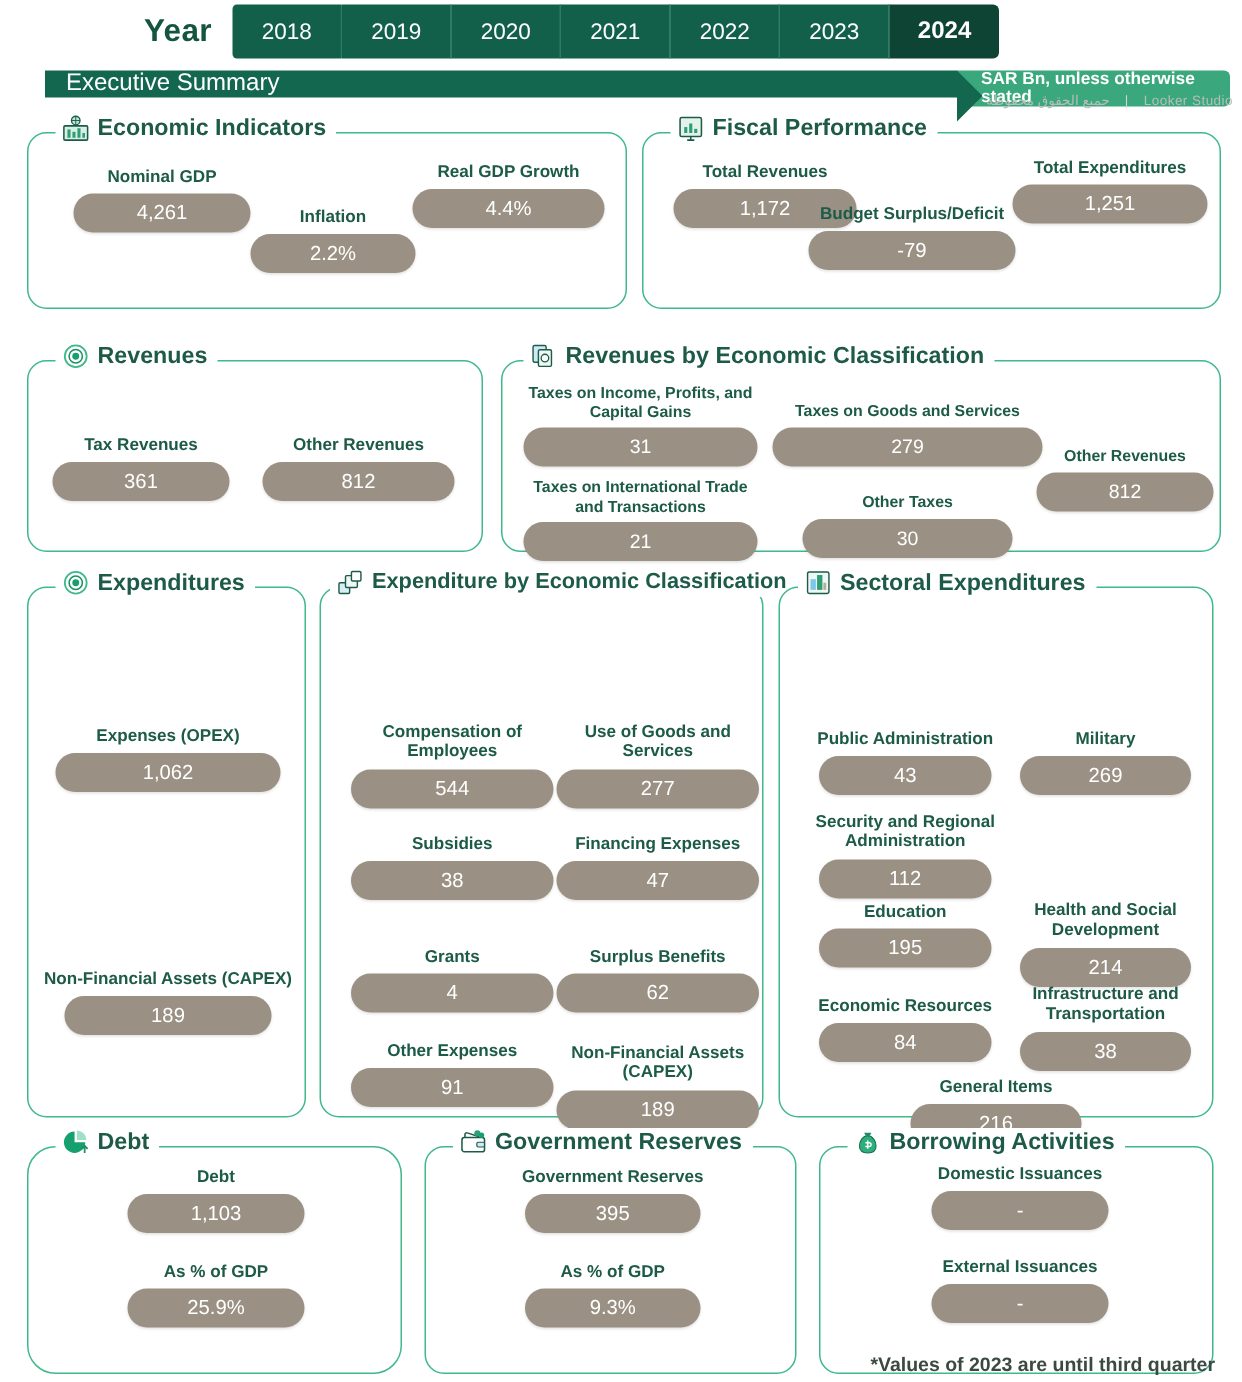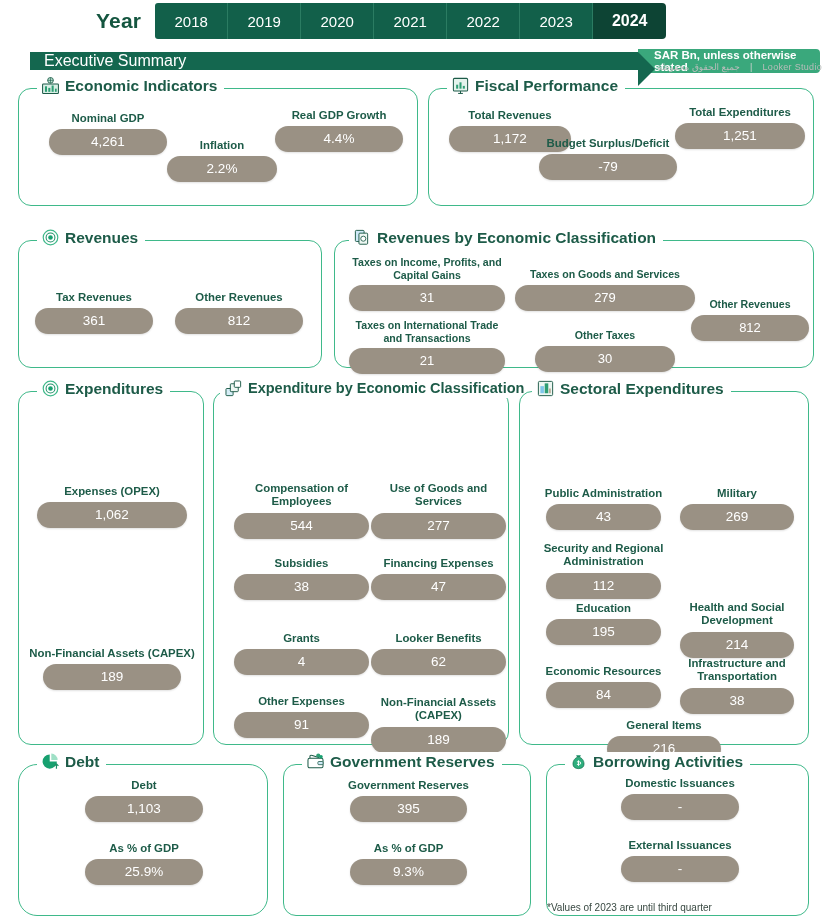--- a/index.html
+++ b/index.html
@@ -46,21 +46,21 @@
     font-weight: bold;
     font-size: 16px;
   }
 
   
   .banner-wrap {
     margin: 5px 8px 0 14px;
     height: 28px;
     position: relative;
     display: flex;
-    align-items: center;
+    align-items: flex-start;
     padding-left: 16px;
   }
   .banner-main {
     flex: 0 0 608px;
     background: #14674f;
     display: flex; align-items: center;
     padding-left: 14px;
     color: #fff;
     font-size: 16px;
     position: relative;
@@ -135,24 +135,24 @@
     font-size: 13px;
     height: 26px;
     line-height: 26px;
     text-align: center;
     box-shadow: 0 1px 2px rgba(0,0,0,.12);
   }
   .metric .pill.lg { font-size: 13.5px; }
 
   .footnote {
     position: absolute;
-    font-size: 10px;
-    font-weight: normal;
+    font-size: 13px;
+    font-weight: bold;
     color: #3a4a43;
-    text-align: left;
+    text-align: right;
   }
   .brandbar {
     position: absolute;
     left: 0; bottom: 0;
     width: 828px; height: 16px;
     display: flex; align-items: center; justify-content: flex-end;
     gap: 10px;
     padding-right: 6px;
     font-size: 9px;
     color: #b9bdbb;
@@ -348,21 +348,21 @@
     <div class="metric" style="left:157px; top:165px; width:135px;">
       <div class="mlabel big">Financing Expenses</div>
       <div class="pill lg">47</div>
     </div>
 
     <div class="metric" style="left:20px; top:240px; width:135px;">
       <div class="mlabel big">Grants</div>
       <div class="pill lg">4</div>
     </div>
     <div class="metric" style="left:157px; top:240px; width:135px;">
-      <div class="mlabel big">Looker Benefits</div>
+      <div class="mlabel big">Surplus Benefits</div>
       <div class="pill lg">62</div>
     </div>
 
     <div class="metric" style="left:20px; top:303px; width:135px;">
       <div class="mlabel big">Other Expenses</div>
       <div class="pill lg">91</div>
     </div>
     <div class="metric" style="left:157px; top:304px; width:135px;">
       <div class="mlabel big">Non-Financial Assets (CAPEX)</div>
       <div class="pill lg">189</div>

